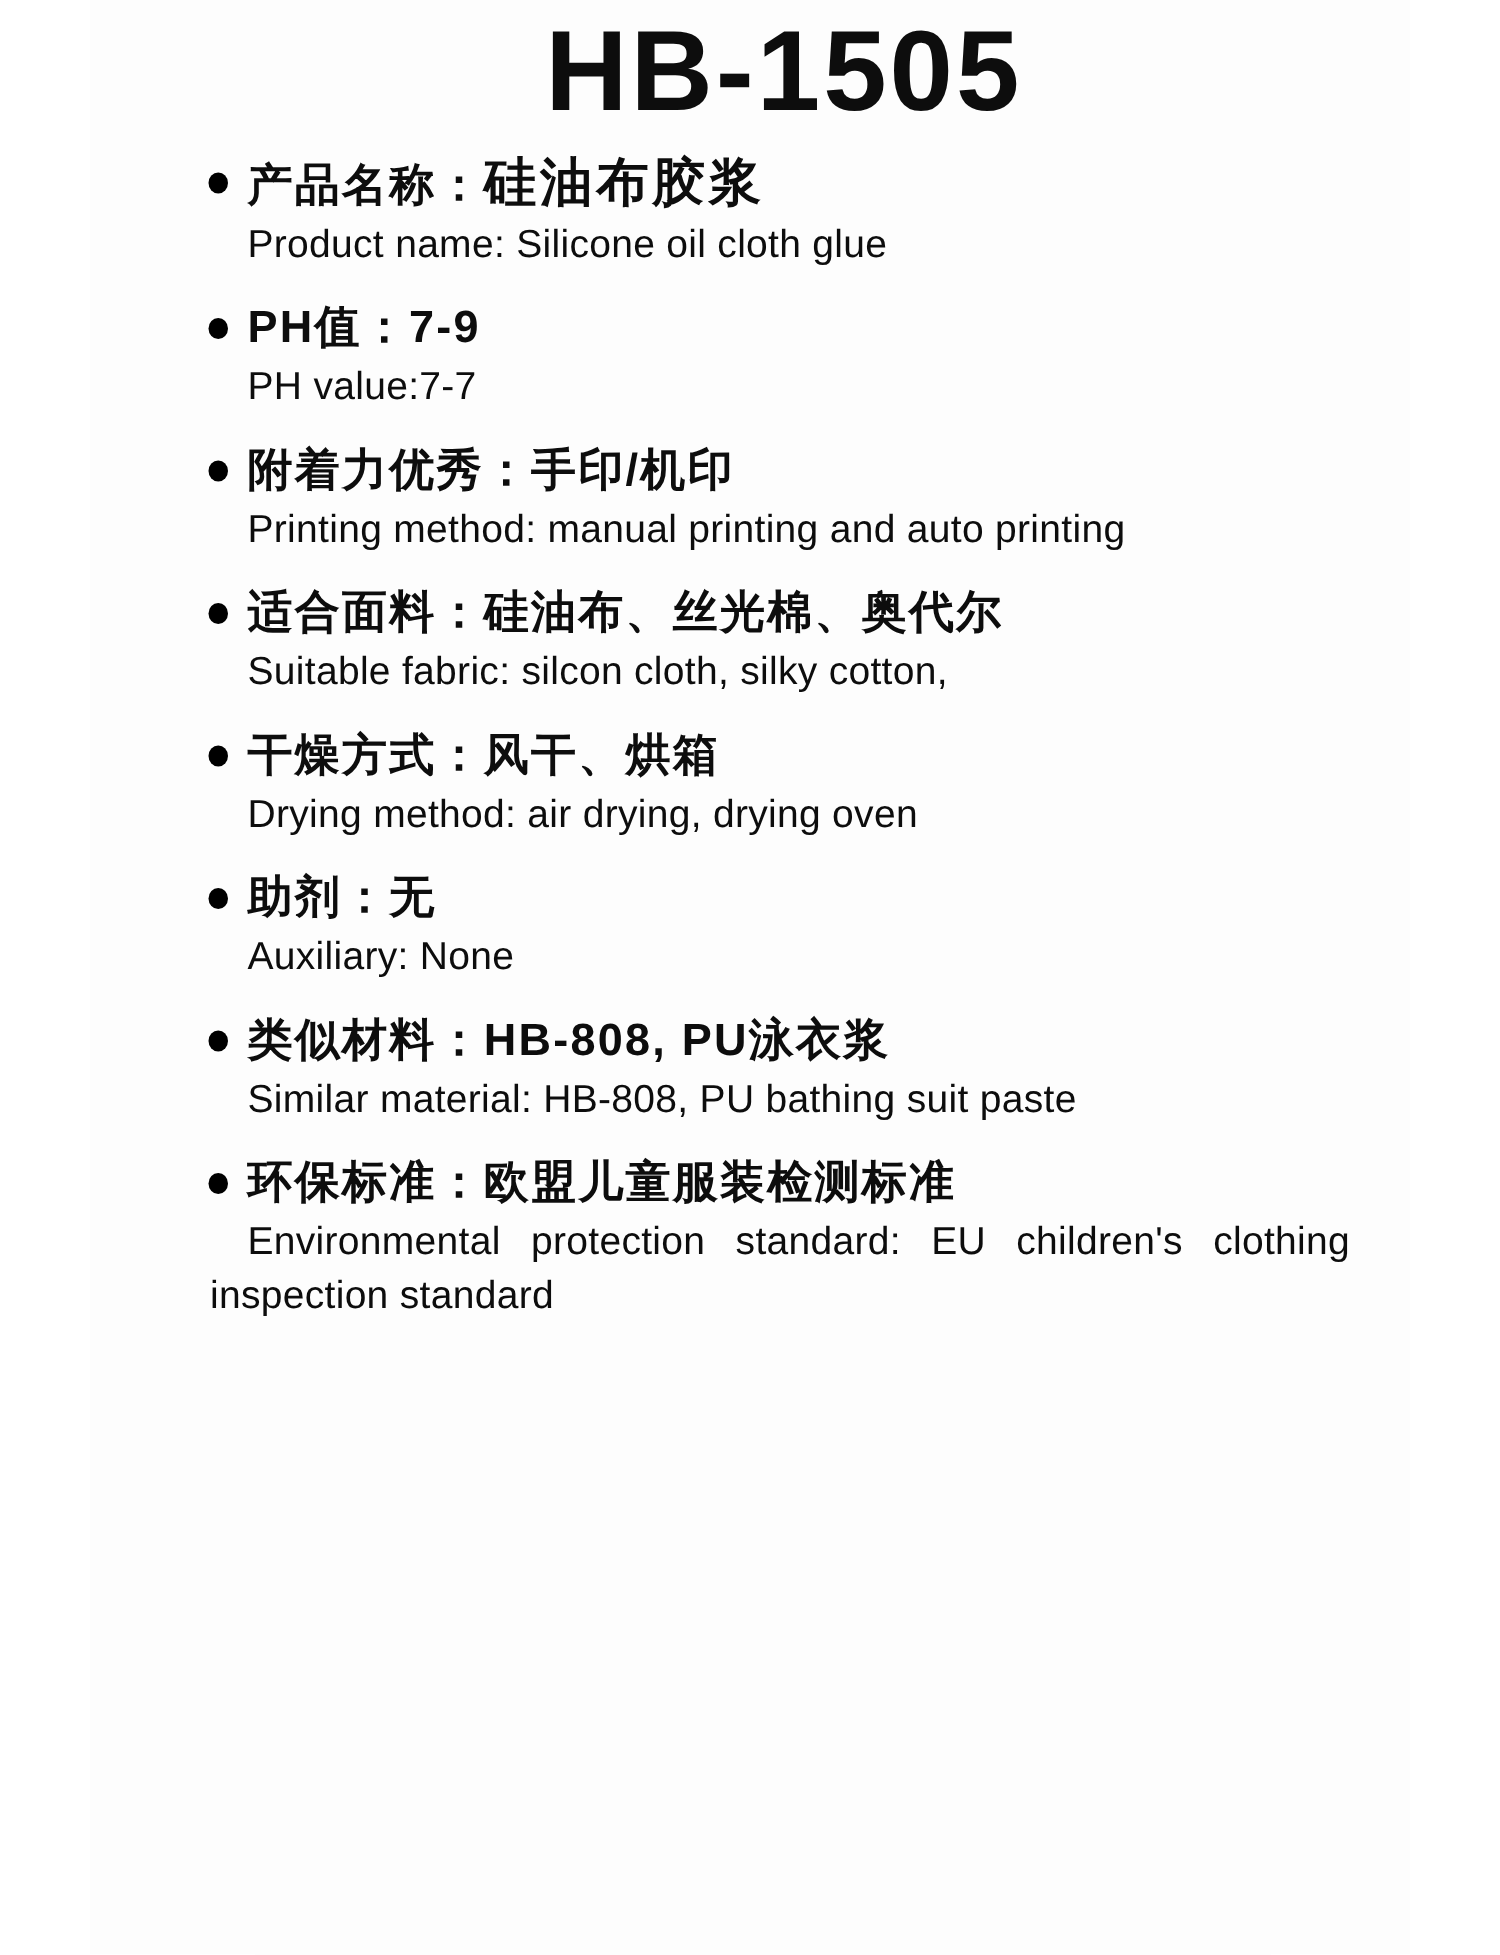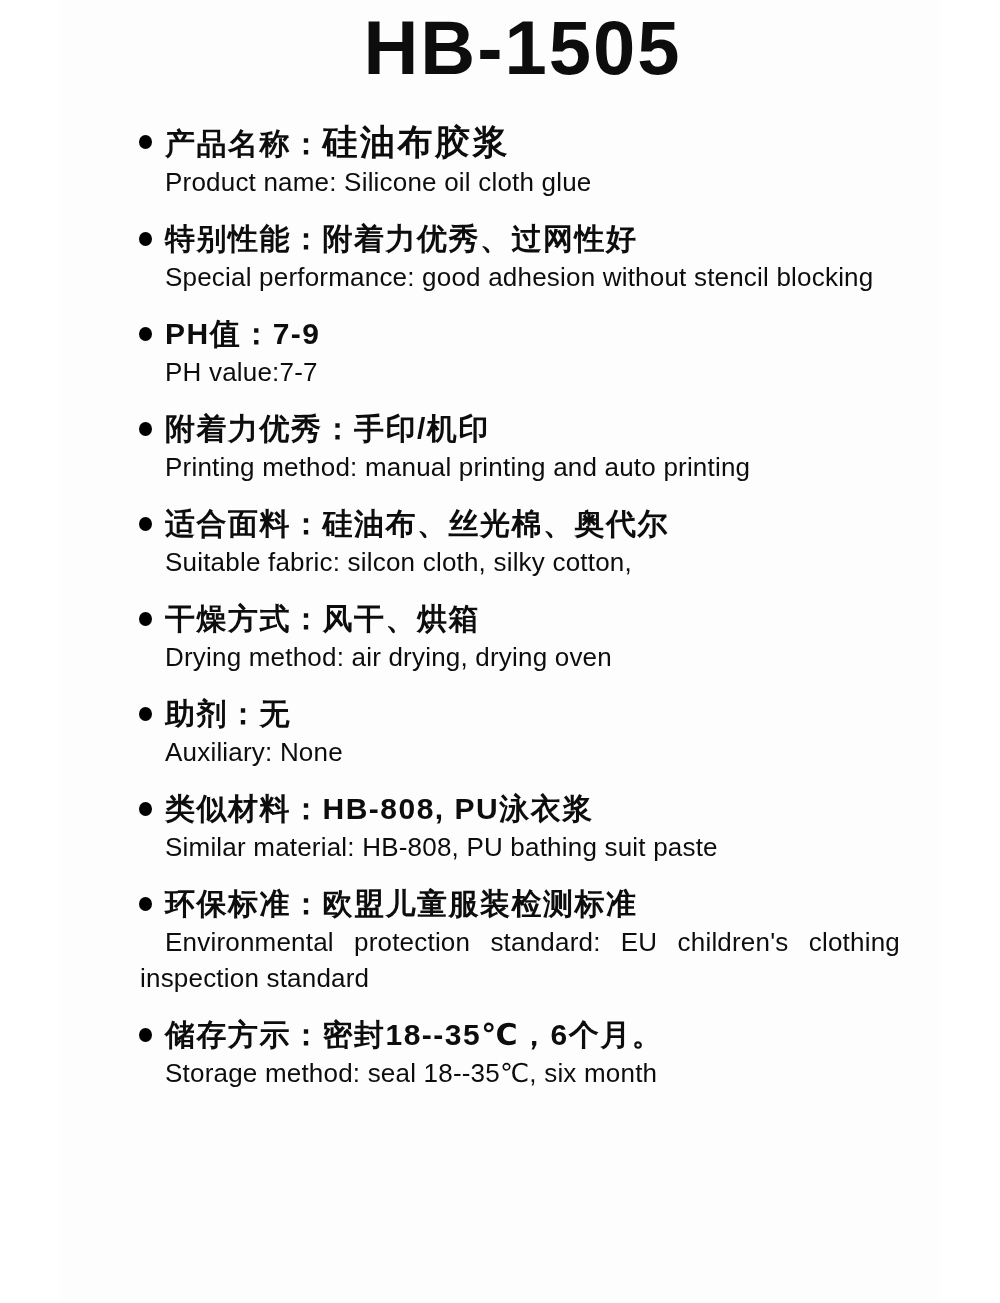--- a/index.html
+++ b/index.html
@@ -20,21 +20,21 @@
   }
   .title {
     margin: 6px 0 0 45px;
     text-align: center;
     font-size: 76px;
     line-height: 84px;
     font-weight: 700;
     letter-spacing: 2px;
   }
   .items {
-    margin-top: 32px;
+    margin-top: 12px;
   }
   .item {
     position: relative;
     padding-left: 105px;
     padding-right: 40px;
     margin-bottom: 19px;
   }
   .bullet {
     position: absolute;
     left: 79px;
@@ -70,25 +70,20 @@
 
 <div class="page" style="--bg: #fdfdfd; --ink: #0d0d0d; --bullet: #000000;">
   <h1 class="title">HB-1505</h1>
   <div class="items">
   <div class="item">
     <span class="bullet"></span>
     <div class="zh"><span class="zh-label">产品名称：</span><span class="zh-value emph">硅油布胶浆</span></div>
     <p class="en">Product name: Silicone oil cloth glue</p>
   </div>
 
-  <div class="item">
-    <span class="bullet"></span>
-    <div class="zh"><span class="zh-label">特别性能：</span><span class="zh-value">附着力优秀、过网性好</span></div>
-    <p class="en">Special performance: good adhesion without stencil blocking</p>
-  </div>
 
   <div class="item">
     <span class="bullet"></span>
     <div class="zh"><span class="zh-label">PH值：</span><span class="zh-value">7-9</span></div>
     <p class="en">PH value:7-7</p>
   </div>
 
 
   <div class="item">
     <span class="bullet"></span>
@@ -119,19 +114,14 @@
     <div class="zh"><span class="zh-label">类似材料：</span><span class="zh-value">HB-808, PU泳衣浆</span></div>
     <p class="en">Similar material: HB-808, PU bathing suit paste</p>
   </div>
 
   <div class="item">
     <span class="bullet"></span>
     <div class="zh"><span class="zh-label">环保标准：</span><span class="zh-value">欧盟儿童服装检测标准</span></div>
     <p class="en">Environmental protection standard: EU children's clothing inspection standard</p>
   </div>
 
-  <div class="item">
-    <span class="bullet"></span>
-    <div class="zh"><span class="zh-label">储存方示：</span><span class="zh-value">密封18--35℃，6个月。</span></div>
-    <p class="en">Storage method: seal 18--35℃, six month</p>
-  </div>
 </div>
 </div>
 
 </body></html>

